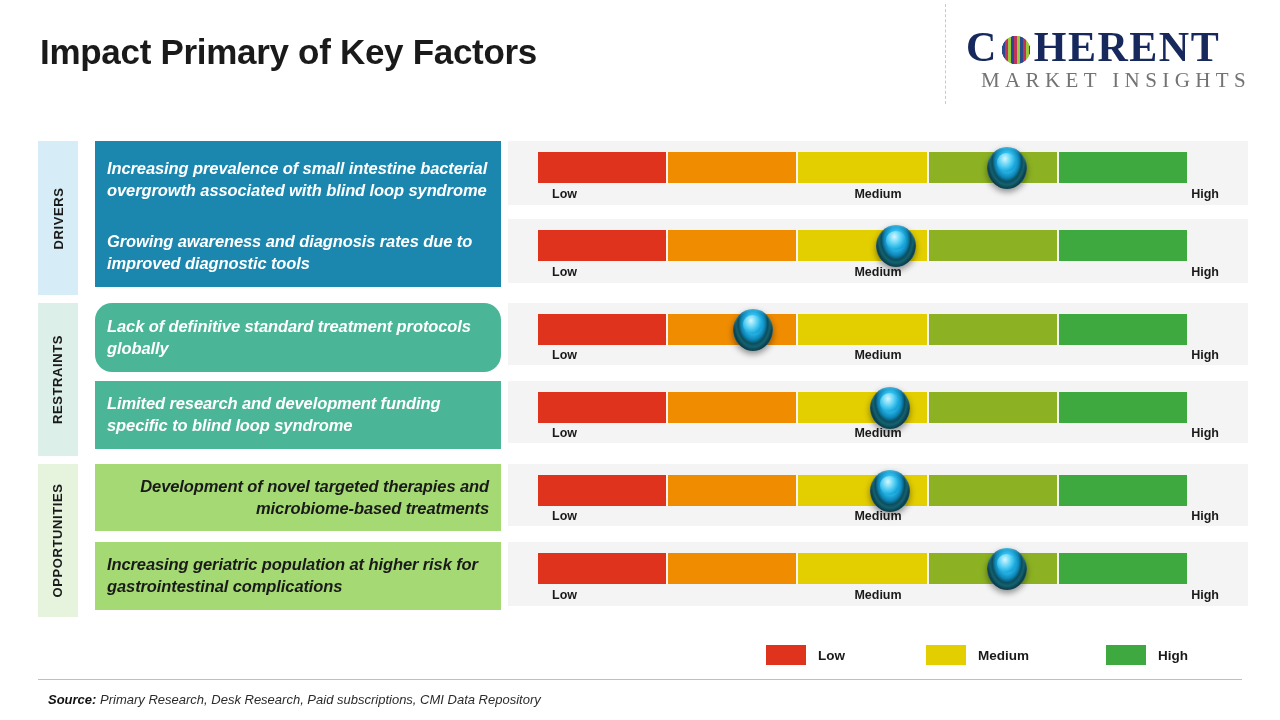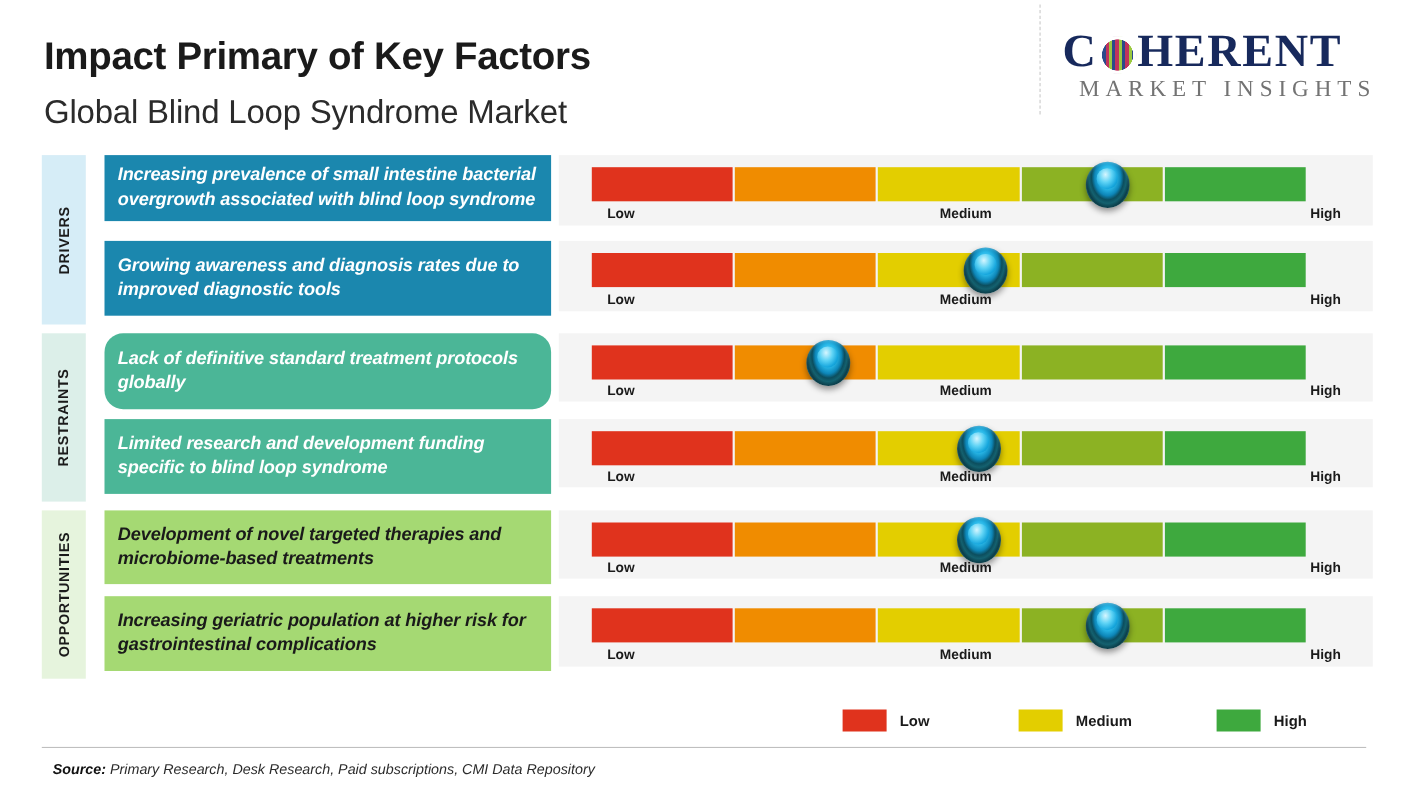--- a/index.html
+++ b/index.html
@@ -126,21 +126,20 @@
     position:absolute; left:48px; top:692px;
     font-size:13px; color:#2b2b2b;font-style:italic;
   }
   .source b { font-weight:bold; color:#111; }
 </style>
 </head>
 <body>
 
 <div class="header">
   <div class="title-main">Impact Primary of Key Factors</div>
-  <div class="title-sub">Global Blind Loop Syndrome Market</div>
   <div class="hdr-divider"></div>
 
   <div class="logo">
     <div class="logo-top">
       <span>C</span>
       <span class="logo-globe"></span>
       <span>HERENT</span>
     </div>
     <div class="logo-bottom">MARKET INSIGHTS</div>
   </div>
@@ -151,25 +150,25 @@
   <div class="cat-tab cat-drivers">
     <span>DRIVERS</span>
   </div>
   <div class="cat-tab cat-restraint">
     <span>RESTRAINTS</span>
   </div>
   <div class="cat-tab cat-opps">
     <span>OPPORTUNITIES</span>
   </div>
 
-  <div class="factor f-driver" style="top:13px;  height:60px;">Increasing prevalence of small intestine bacterial overgrowth associated with blind loop syndrome</div>
+  <div class="factor f-driver" style="top:13px;  height:78px;">Increasing prevalence of small intestine bacterial overgrowth associated with blind loop syndrome</div>
   <div class="factor f-driver" style="top:91px;  height:68px;">Growing awareness and diagnosis rates due to improved diagnostic tools</div>
   <div class="factor f-restrain" style="top:175px; height:69px;border-radius:17px;">Lack of definitive standard treatment protocols globally</div>
   <div class="factor f-restrain" style="top:253px; height:68px;">Limited research and development funding specific to blind loop syndrome</div>
-  <div class="factor f-opp" style="top:336px; height:67px;">Development of novel targeted therapies and microbiome-based treatments</div>
+  <div class="factor f-opp" style="top:336px; height:67px;text-align:right;">Development of novel targeted therapies and microbiome-based treatments</div>
   <div class="factor f-opp" style="top:414px; height:68px;">Increasing geriatric population at higher risk for gastrointestinal complications</div>
 
   <div class="gauge" style="top:13px;  height:64px;">
     <div class="bar">
       <div class="seg" style="background: rgb(224, 51, 29);"></div>
       <div class="seg" style="background: rgb(240, 140, 0);"></div>
       <div class="seg" style="background: rgb(227, 206, 0);"></div>
       <div class="seg" style="background: rgb(140, 178, 35);"></div>
       <div class="seg" style="background: rgb(62, 169, 62);"></div>
       <div class="marker" style="left: 72%; top: 50%;"></div>

